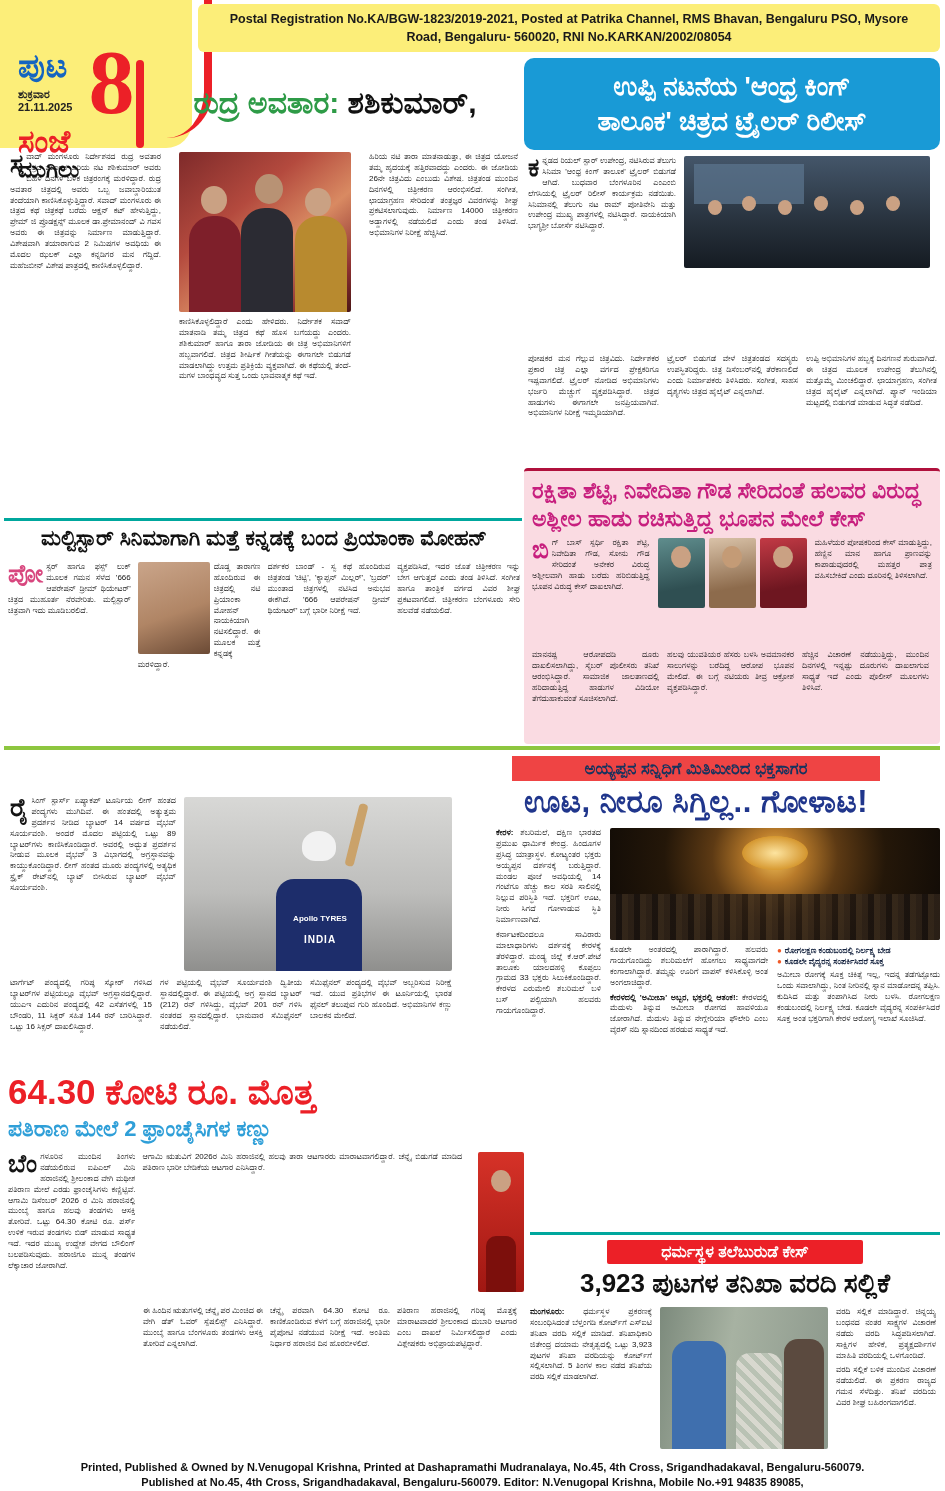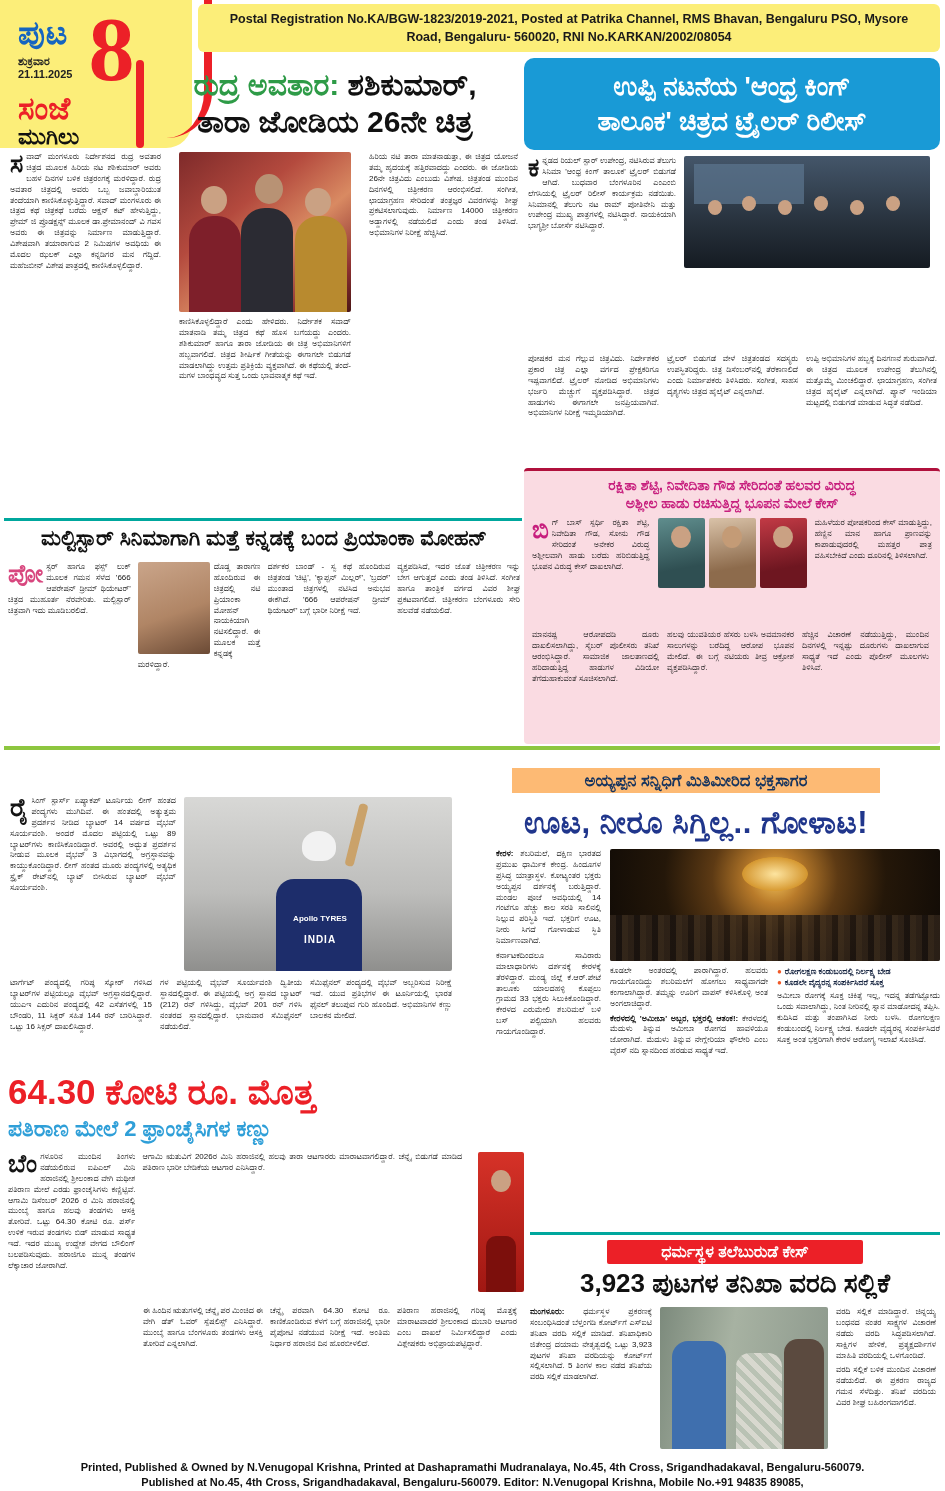--- a/index.html
+++ b/index.html
@@ -4,21 +4,21 @@
 <style>
   html,body{margin:0;padding:0;background:#e8e8e8;}
   .page{
     position:relative;width:945px;height:1491px;background:#ffffff;
     font-family:"Liberation Sans","DejaVu Sans",sans-serif;overflow:hidden;
     margin:0 auto;
   }
   .abs{position:absolute;}
   
   .masthead{left:0;top:0;width:192px;height:148px;background:#fcee79;border-radius:0 0 26px 0;padding:6px 0 0 18px;box-sizing:border-box;}
-  .mh-row{display:flex;align-items:flex-start;}
+  .mh-row{display:flex;align-items:flex-start;margin-top:33px;}
   .mh-puta{color:#1565c0;font-size:33px;font-weight:bold;letter-spacing:1px;margin-top:8px;}
   .mh-eight{color:#ec2027;font-size:92px;font-weight:bold;line-height:0.95;margin-left:16px;font-family:"Liberation Serif","DejaVu Serif",serif;}
   .mh-day{font-size:11px;font-weight:bold;color:#222;margin-top:2px;}
   .mh-date{font-size:11px;color:#222;font-weight:bold;}
   .mh-sanje{color:#ec2027;font-size:31px;font-weight:bold;line-height:1.05;}
   .mh-mugilu{color:#111;font-size:22px;font-weight:bold;line-height:1.0;}
   .mh-left{display:flex;flex-direction:column;}
   .red-curve{left:158px;top:0;width:46px;height:138px;border-right:8px solid #ec2027;border-bottom-right-radius:46px;}
   
   .postal{left:198px;top:4px;width:742px;height:48px;background:#fcee79;border-radius:6px;
@@ -45,21 +45,21 @@
   .fig{position:absolute;bottom:0;width:52px;height:96px;border-radius:24px 24px 0 0;}
   
   .a2-head{left:524px;top:58px;width:416px;height:92px;background:#199ad6;border-radius:10px;color:#fff;
     display:flex;flex-direction:column;justify-content:center;text-align:center;font-size:26px;font-weight:bold;line-height:1.35;}
   .a2-body{left:528px;top:156px;width:410px;height:310px;display:flex;flex-wrap:wrap;gap:8px;}
   .a2c1{width:148px;height:150px;}
   .ph-uppi{width:246px;height:112px;background:linear-gradient(180deg,#44566a 0%,#27313c 60%,#151b22 100%);}
   .a2c-low{width:131px;height:142px;margin-top:40px;}
   
   .a3-box{left:524px;top:468px;width:416px;height:276px;background:#fadbe2;border-top:3px solid #b0103c;border-radius:4px;box-sizing:border-box;padding:6px 8px;}
-  .a3-head{text-align:center;color:#c71f7e;font-weight:bold;font-size:14px;line-height:1.25;margin-bottom:6px;}
+  .a3-head{color:#c71f7e;font-weight:bold;font-size:22px;line-height:1.25;margin-bottom:6px;}
   .a3-row{display:flex;gap:8px;}
   .a3c1{width:138px;height:106px;}
   .a3-pics{display:flex;gap:4px;flex:none;}
   .pic-s{width:47px;height:70px;}
   .a3c2{width:138px;height:106px;}
   .a3-bottom{display:flex;gap:8px;margin-top:6px;}
   .a3b{width:127px;height:86px;}
   
   .teal-rule{left:4px;top:518px;width:518px;background:#00a79d;}
   .a4-head{left:8px;top:526px;width:512px;height:32px;font-size:21px;font-weight:bold;color:#111;text-align:center;}
@@ -90,21 +90,21 @@
   .players{display:flex;gap:3px;height:110px;margin-top:3px;}
   .pl{flex:1;position:relative;overflow:hidden;}
   .pl-head{position:absolute;left:50%;top:10px;transform:translateX(-50%);width:22px;height:24px;border-radius:50%;background:#b98a62;}
   .pl-torso{position:absolute;left:50%;bottom:0;transform:translateX(-50%);width:58px;height:62px;border-radius:14px 14px 0 0;}
   .pl-label{position:absolute;left:0;bottom:14px;width:100%;text-align:center;color:#fff;font-size:6.5px;font-weight:bold;}
   .ph-poster{width:46px;height:140px;background:linear-gradient(180deg,#d63228 0%,#a01712 100%);position:relative;}
   .a6-bottom{left:8px;top:1306px;width:516px;height:152px;display:flex;gap:7px;padding-left:135px;box-sizing:border-box;}
   .a6b{width:120px;height:100%;}
   
   .a7{left:452px;top:756px;width:488px;height:472px;}
-  .a7-kick{margin:12px auto;width:356px;background:#fdba74;text-align:center;font-size:16.5px;font-weight:bold;color:#15335e;padding:3px 6px;}
+  .a7-kick{margin:0 auto;width:356px;background:#ef4444;text-align:center;font-size:16.5px;font-weight:bold;color:#15335e;padding:3px 6px;}
   .a7-head{text-align:center;color:#20368c;font-size:31px;font-weight:bold;margin-top:3px;letter-spacing:0.5px;}
   .a7-body{display:flex;gap:9px;margin-top:8px;padding-left:44px;}
   .a7L{width:148px;height:396px;}
   .a7-right{width:330px;display:flex;flex-direction:column;}
   .ph-temple{width:330px;height:112px;background:
       radial-gradient(circle at 50% 26%, #f2c25a 0%, #b97b2a 14%, #5d3a14 34%, #241709 60%, #0f0a06 100%);}
   .tmpl-glow{position:absolute;left:40%;top:8px;width:66px;height:34px;background:radial-gradient(#ffe9a8,#d89a30 70%,transparent 72%);border-radius:50%;opacity:.9;}
   .crowd{position:absolute;left:0;bottom:0;width:100%;height:46px;background:
      repeating-linear-gradient(90deg,#30241a 0 6px,#1b1410 6px 12px,#3a2c1e 12px 18px);opacity:.8;}
   .a7-low{display:flex;gap:9px;margin-top:5px;}
@@ -145,21 +145,20 @@
     <div class="mh-sanje">ಸಂಜೆ</div>
     <div class="mh-mugilu">ಮುಗಿಲು</div>
   </div>
   <div class="abs red-curve"></div>
 
   <div class="abs postal">Postal Registration No.KA/BGW-1823/2019-2021, Posted at Patrika Channel, RMS Bhavan, Bengaluru PSO, Mysore Road, Bengaluru- 560020, RNI No.KARKAN/2002/08054</div>
 
   <div class="abs a1-hbar"></div>
   <div class="abs a1-head">
     <div><span class="a1-accent">ರುದ್ರ ಅವತಾರ:</span><span> ಶಶಿಕುಮಾರ್,</span></div>
-    <div>ತಾರಾ ಜೋಡಿಯ 26ನೇ ಚಿತ್ರ</div>
   </div>
   <div class="abs a1-body">
     <div class="col dc a1c1">ಸವಾದ್ ಮಂಗಳೂರು ನಿರ್ದೇಶನದ ರುದ್ರ ಅವತಾರ ಚಿತ್ರದ ಮೂಲಕ ಹಿರಿಯ ನಟ ಶಶಿಕುಮಾರ್ ಅವರು ಬಹಳ ದಿನಗಳ ಬಳಿಕ ಚಿತ್ರರಂಗಕ್ಕೆ ಮರಳಿದ್ದಾರೆ. ರುದ್ರ ಅವತಾರ ಚಿತ್ರದಲ್ಲಿ ಅವರು ಒಬ್ಬ ಜವಾಬ್ದಾರಿಯುತ ತಂದೆಯಾಗಿ ಕಾಣಿಸಿಕೊಳ್ಳುತ್ತಿದ್ದಾರೆ. ಸವಾದ್ ಮಂಗಳೂರು ಈ ಚಿತ್ರದ ಕಥೆ ಚಿತ್ರಕಥೆ ಬರೆದು ಆಕ್ಷನ್ ಕಟ್ ಹೇಳುತ್ತಿದ್ದು, ಪ್ರೇಮ್ ಜಿ ಪ್ರೊಡಕ್ಷನ್ಸ್ ಮೂಲಕ ಡಾ.ಪ್ರೇಮಾನಂದ್ ವಿ ಗವಸ ಅವರು ಈ ಚಿತ್ರವನ್ನು ನಿರ್ಮಾಣ ಮಾಡುತ್ತಿದ್ದಾರೆ. ವಿಶೇಷವಾಗಿ ತಯಾರಾಗುವ 2 ನಿಮಿಷಗಳ ಅವಧಿಯ ಈ ಮೊದಲ ಝಲಕ್ ಎಲ್ಲಾ ಕನ್ನಡಿಗರ ಮನ ಗೆದ್ದಿದೆ. ಮಹೆಜಬೀನ್ ವಿಶೇಷ ಪಾತ್ರದಲ್ಲಿ ಕಾಣಿಸಿಕೊಳ್ಳಲಿದ್ದಾರೆ.</div>
     <div class="a1c2">
       <div class="photo ph-rudra">
         <div class="cap-head" style="left:22px;top:34px;width:26px;height:28px;"></div>
         <div class="cap-head" style="left:76px;top:22px;width:28px;height:30px;background:#b89274;"></div>
         <div class="cap-head" style="left:126px;top:36px;width:26px;height:28px;"></div>
         <div class="fig" style="left:10px;background:#7e1f2a;"></div>
         <div class="fig" style="left:62px;background:#2b2b33;height:104px;"></div>

